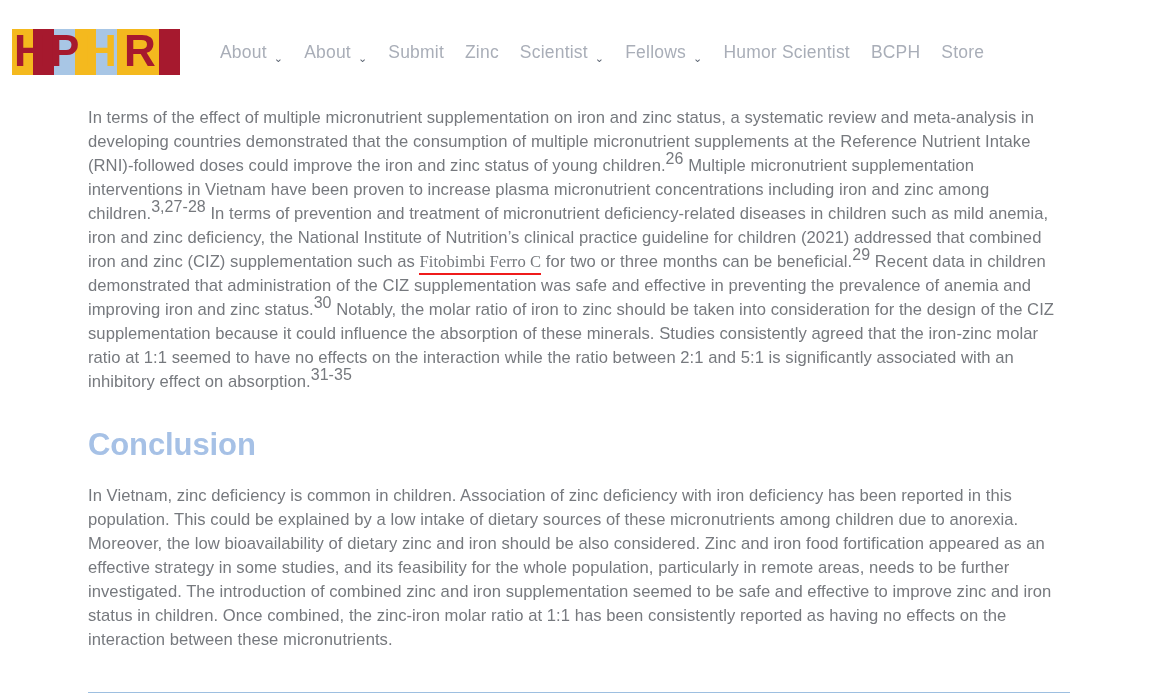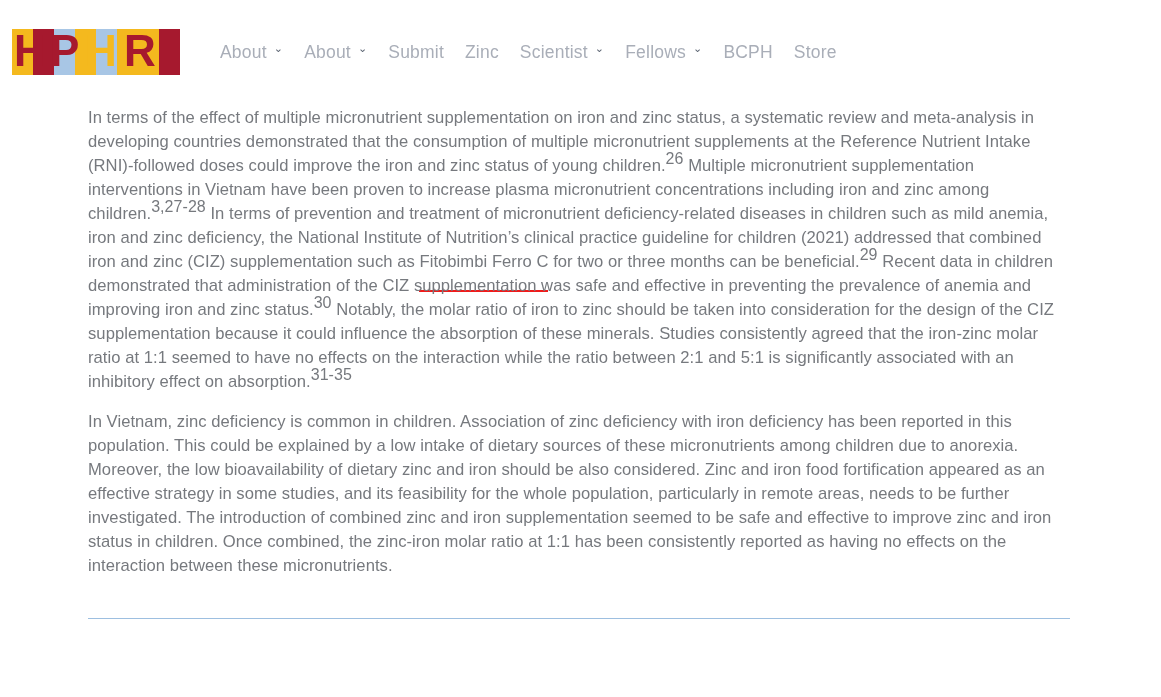--- a/index.html
+++ b/index.html
@@ -37,21 +37,21 @@
 
   
   .main-nav {
     display: flex;
     align-items: center;
     margin-left: 40px;
     flex: 1 1 auto;
   }
   .nav-item {
     display: flex;
-    align-items: flex-start;
+    align-items: flex-end;
     color: #a9aeb8;
     font-size: 17.5px;
     letter-spacing: .2px;
     padding: 4px 0;
     margin-right: 21px;
     white-space: nowrap;
     cursor: pointer;
     text-decoration: none;
   }
   .nav-item:last-child { margin-right: 0; }
@@ -85,22 +85,23 @@
   sup {
     font-size: 16px;
     vertical-align: super;
     line-height: 0;
   }
 
   a.inline-link {
     color: #76797e;
     text-decoration: none;
     border-bottom: 2.5px solid #ef1b1b;
-    padding-bottom: 19px;
+    padding-bottom: 2px;
     cursor: pointer;
+    font-family: Liberation Serif, serif;
   }
 
   h2.section-heading {
     color: #a6c1e6;
     font-size: 31px;
     font-weight: bold;
     margin: 34px 0 22px 0;
     letter-spacing: -.1px;
     line-height: 1.1;
   }
@@ -154,32 +155,36 @@
     </a>
     <a class="nav-item" href="#">
       <span>Scientist</span>
       <span class="caret">⌄</span>
     </a>
     <a class="nav-item" href="#">
       <span>Fellows</span>
       <span class="caret">⌄</span>
     </a>
     <a class="nav-item" href="#">
+      <span>Humor Scientist</span>
+    </a>
+    <a class="nav-item" href="#">
       <span>BCPH</span>
     </a>
     <a class="nav-item" href="#">
       <span>Store</span>
     </a>
   </nav>
 
 </header>
 
 <main class="article">
   <div class="article-inner">
 
     <p class="body-text para-1"><span>In terms of the effect of multiple micronutrient supplementation on iron and zinc status, a systematic review and meta-analysis in developing countries demonstrated that the consumption of multiple micronutrient supplements at the Reference Nutrient Intake (RNI)-followed doses could improve the iron and zinc status of young children.</span><sup>26</sup><span> Multiple micronutrient supplementation interventions in Vietnam have been proven to increase plasma micronutrient concentrations including iron and zinc among children.</span><sup>3,27-28</sup><span> In terms of prevention and treatment of micronutrient deficiency-related diseases in children such as mild anemia, iron and zinc deficiency, the National Institute of Nutrition’s clinical practice guideline for children (2021) addressed that combined iron and zinc (CIZ) supplementation such as </span><a class="inline-link" href="#">Fitobimbi Ferro C</a><span> for two or three months can be beneficial.</span><sup>29</sup><span> Recent data in children demonstrated that administration of the CIZ supplementation was safe and effective in preventing the prevalence of anemia and improving iron and zinc status.</span><sup>30</sup><span> Notably, the molar ratio of iron to zinc should be taken into consideration for the design of the CIZ supplementation because it could influence the absorption of these minerals. Studies consistently agreed that the iron-zinc molar ratio at 1:1 seemed to have no effects on the interaction while the ratio between 2:1 and 5:1 is significantly associated with an inhibitory effect on absorption.</span><sup>31-35</sup></p>
 
+    <h2 class="section-heading">Conclusion</h2>
 
     <p class="body-text para-2">In Vietnam, zinc deficiency is common in children. Association of zinc deficiency with iron deficiency has been reported in this population. This could be explained by a low intake of dietary sources of these micronutrients among children due to anorexia. Moreover, the low bioavailability of dietary zinc and iron should be also considered. Zinc and iron food fortification appeared as an effective strategy in some studies, and its feasibility for the whole population, particularly in remote areas, needs to be further investigated. The introduction of combined zinc and iron supplementation seemed to be safe and effective to improve zinc and iron status in children. Once combined, the zinc-iron molar ratio at 1:1 has been consistently reported as having no effects on the interaction between these micronutrients.</p>
 
     <hr class="divider">
   </div>
 </main>
 
 </body></html>

